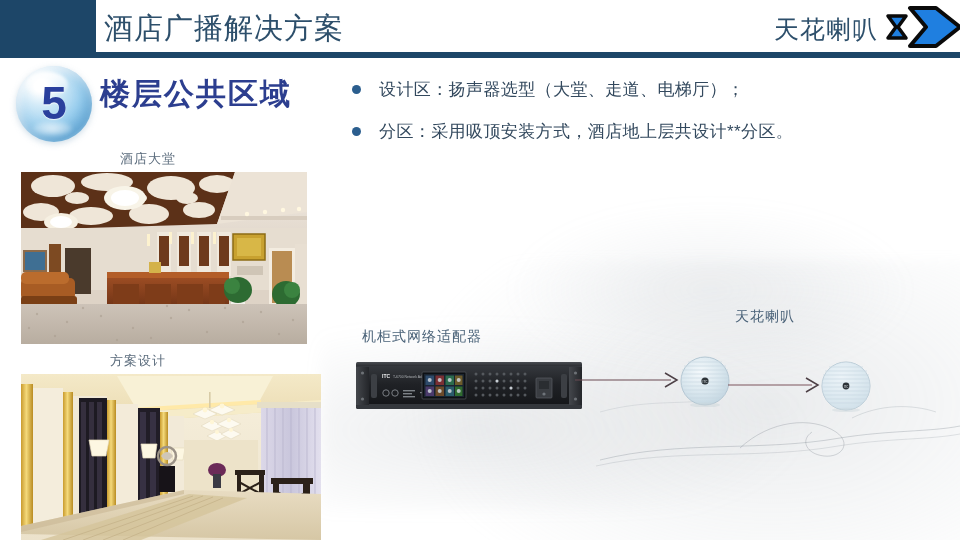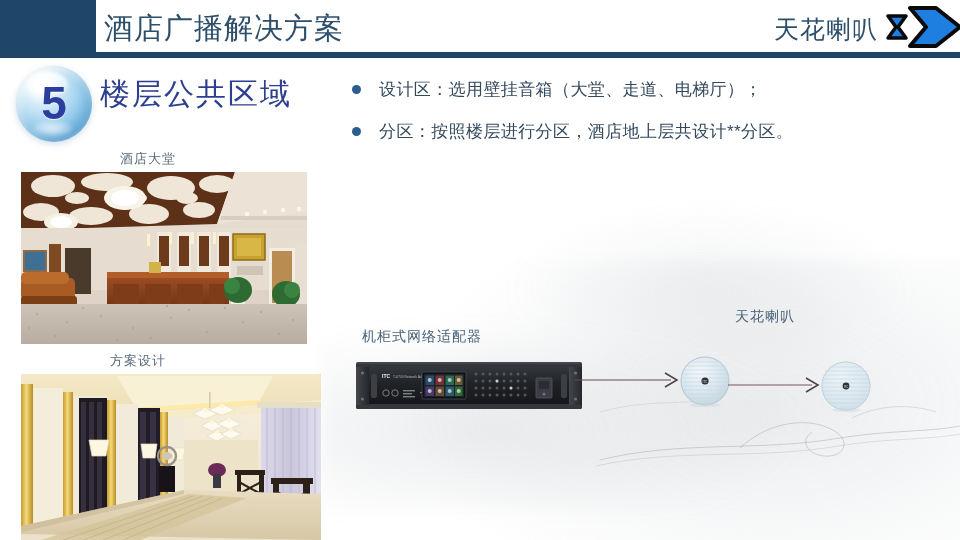--- a/index.html
+++ b/index.html
@@ -133,21 +133,21 @@
     font-weight: bold;
     color: #2a3f9d;
     text-shadow: 0 1px 1px rgba(255,255,255,0.8);
     padding-bottom: 2px;
   }
   .section-title {
     position: absolute;
     left: 100px; top: 74px;
     font-size: 30px;
     line-height: 40px;
-    font-weight: normal;
+    font-weight: bold;
     color: #2c3e8f;
     letter-spacing: 2px;
     white-space: nowrap;
     z-index: 4;
   }
 
   
   .caption {
     position: absolute;
     font-size: 13px;
@@ -537,25 +537,25 @@
         <line x1="82" y1="166" x2="192" y2="123"></line>
           <line x1="102" y1="166" x2="202" y2="124"></line>
       </g>
       <path d="M0 152 L163 116 L163 120 L0 158 Z" fill="#c9b894" opacity="0.6"></path>
     </svg>
   </div>
 
   <div class="bullets">
     <div class="bullet-row">
       <span class="bullet-dot"></span>
-      <span class="bullet-text">设计区：选用壁挂音箱（大堂、走道、电梯厅）；</span>
+      <span class="bullet-text">设计区：扬声器选型（大堂、走道、电梯厅）；</span>
     </div>
     <div class="bullet-row">
       <span class="bullet-dot"></span>
-      <span class="bullet-text">分区：按照楼层进行分区，酒店地上层共设计**分区。</span>
+      <span class="bullet-text">分区：采用吸顶安装方式，酒店地上层共设计**分区。</span>
     </div>
   </div>
 
   <div class="diag-label lbl-rack">机柜式网络适配器</div>
   <div class="diag-label lbl-speaker">天花喇叭</div>
 
   <div class="rack">
     <svg viewBox="0 0 226 48">
       <defs>
         <linearGradient id="rackTop" x1="0" y1="0" x2="0" y2="1">

